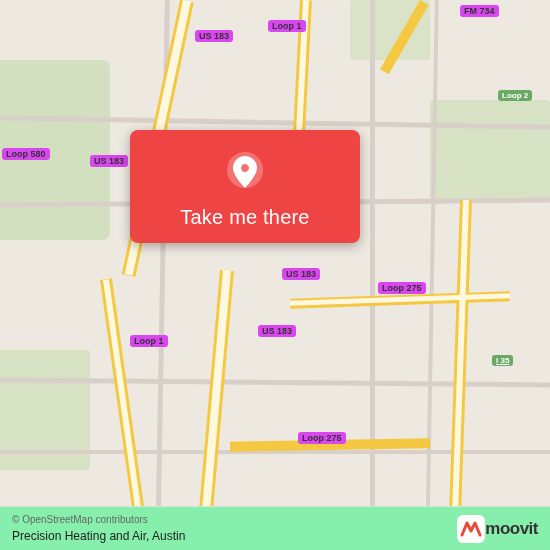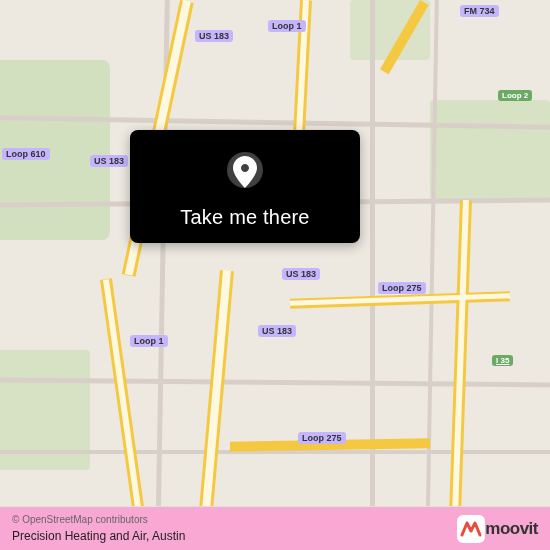--- a/index.html
+++ b/index.html
@@ -29,21 +29,21 @@
     
     .green-area {
       position: absolute;
       background: #c8ddb0;
       border-radius: 4px;
     }
 
     
     .road-label {
       position: absolute;
-      background: #c4b5fd;
+      background: #d946ef;
       color: #333;
       font-size: 9px;
       font-weight: bold;
       padding: 1px 4px;
       border-radius: 3px;
       white-space: nowrap;
       z-index: 5;
     }
 
     .road-label-green {
@@ -58,21 +58,21 @@
       z-index: 5;
       text-align: center;
     }
 
     
     .take-me-there-popup {
       position: absolute;
       left: 130px;
       top: 130px;
       width: 230px;
-      background: #000000;
+      background: #ef4444;
       border-radius: 8px;
       display: flex;
       flex-direction: column;
       align-items: center;
       padding: 18px 20px 14px 20px;
       z-index: 20;
       cursor: pointer;
       box-shadow: 0 3px 12px rgba(0,0,0,0.3);
     }
 
@@ -89,21 +89,21 @@
       letter-spacing: 0.2px;
     }
 
     
     .bottom-bar {
       position: absolute;
       bottom: 0;
       left: 0;
       right: 0;
       height: 44px;
-      background: #f9a8d4;
+      background: #86efac;
       display: flex;
       align-items: center;
       justify-content: space-between;
       padding: 0 12px;
       z-index: 30;
       border-top: 1px solid #e0e0e0;
     }
 
     .bottom-bar-left {
       font-size: 11px;
@@ -160,21 +160,21 @@
   <div style="position:absolute;top:200px;left:0;width:550px;height:5px;background:#d8d0c8;transform:rotate(-0.5deg);z-index:1;"></div>
   <div style="position:absolute;top:380px;left:0;width:550px;height:5px;background:#d8d0c8;transform:rotate(0.5deg);z-index:1;"></div>
   <div style="position:absolute;top:450px;left:0;width:550px;height:4px;background:#d8d0c8;z-index:1;"></div>
   <div style="position:absolute;top:0;left:160px;width:5px;height:550px;background:#d8d0c8;transform:rotate(1deg);z-index:1;"></div>
   <div style="position:absolute;top:0;left:370px;width:5px;height:550px;background:#d8d0c8;z-index:1;"></div>
   <div style="position:absolute;top:0;left:430px;width:4px;height:550px;background:#d8d0c8;transform:rotate(1deg);z-index:1;"></div>
 
   <div class="road-label" style="top:30px;left:195px;">US 183</div>
   <div class="road-label" style="top:20px;left:268px;">Loop 1</div>
   <div class="road-label" style="top:155px;left:90px;">US 183</div>
-  <div class="road-label" style="top:148px;left:2px;">Loop 610</div>
+  <div class="road-label" style="top:148px;left:2px;">Loop 580</div>
   <div class="road-label" style="top:218px;left:148px;">Loop 1</div>
   <div class="road-label" style="top:268px;left:282px;">US 183</div>
   <div class="road-label" style="top:325px;left:258px;">US 183</div>
   <div class="road-label" style="top:282px;left:378px;">Loop 275</div>
   <div class="road-label" style="top:335px;left:130px;">Loop 1</div>
   <div class="road-label" style="top:432px;left:298px;">Loop 275</div>
   <div class="road-label-green" style="top:355px;left:492px;text-decoration:underline;">I 35</div>
   <div class="road-label" style="top:5px;left:460px;">FM 734</div>
   <div class="road-label-green" style="top:90px;left:498px;">Loop 2</div>
 

